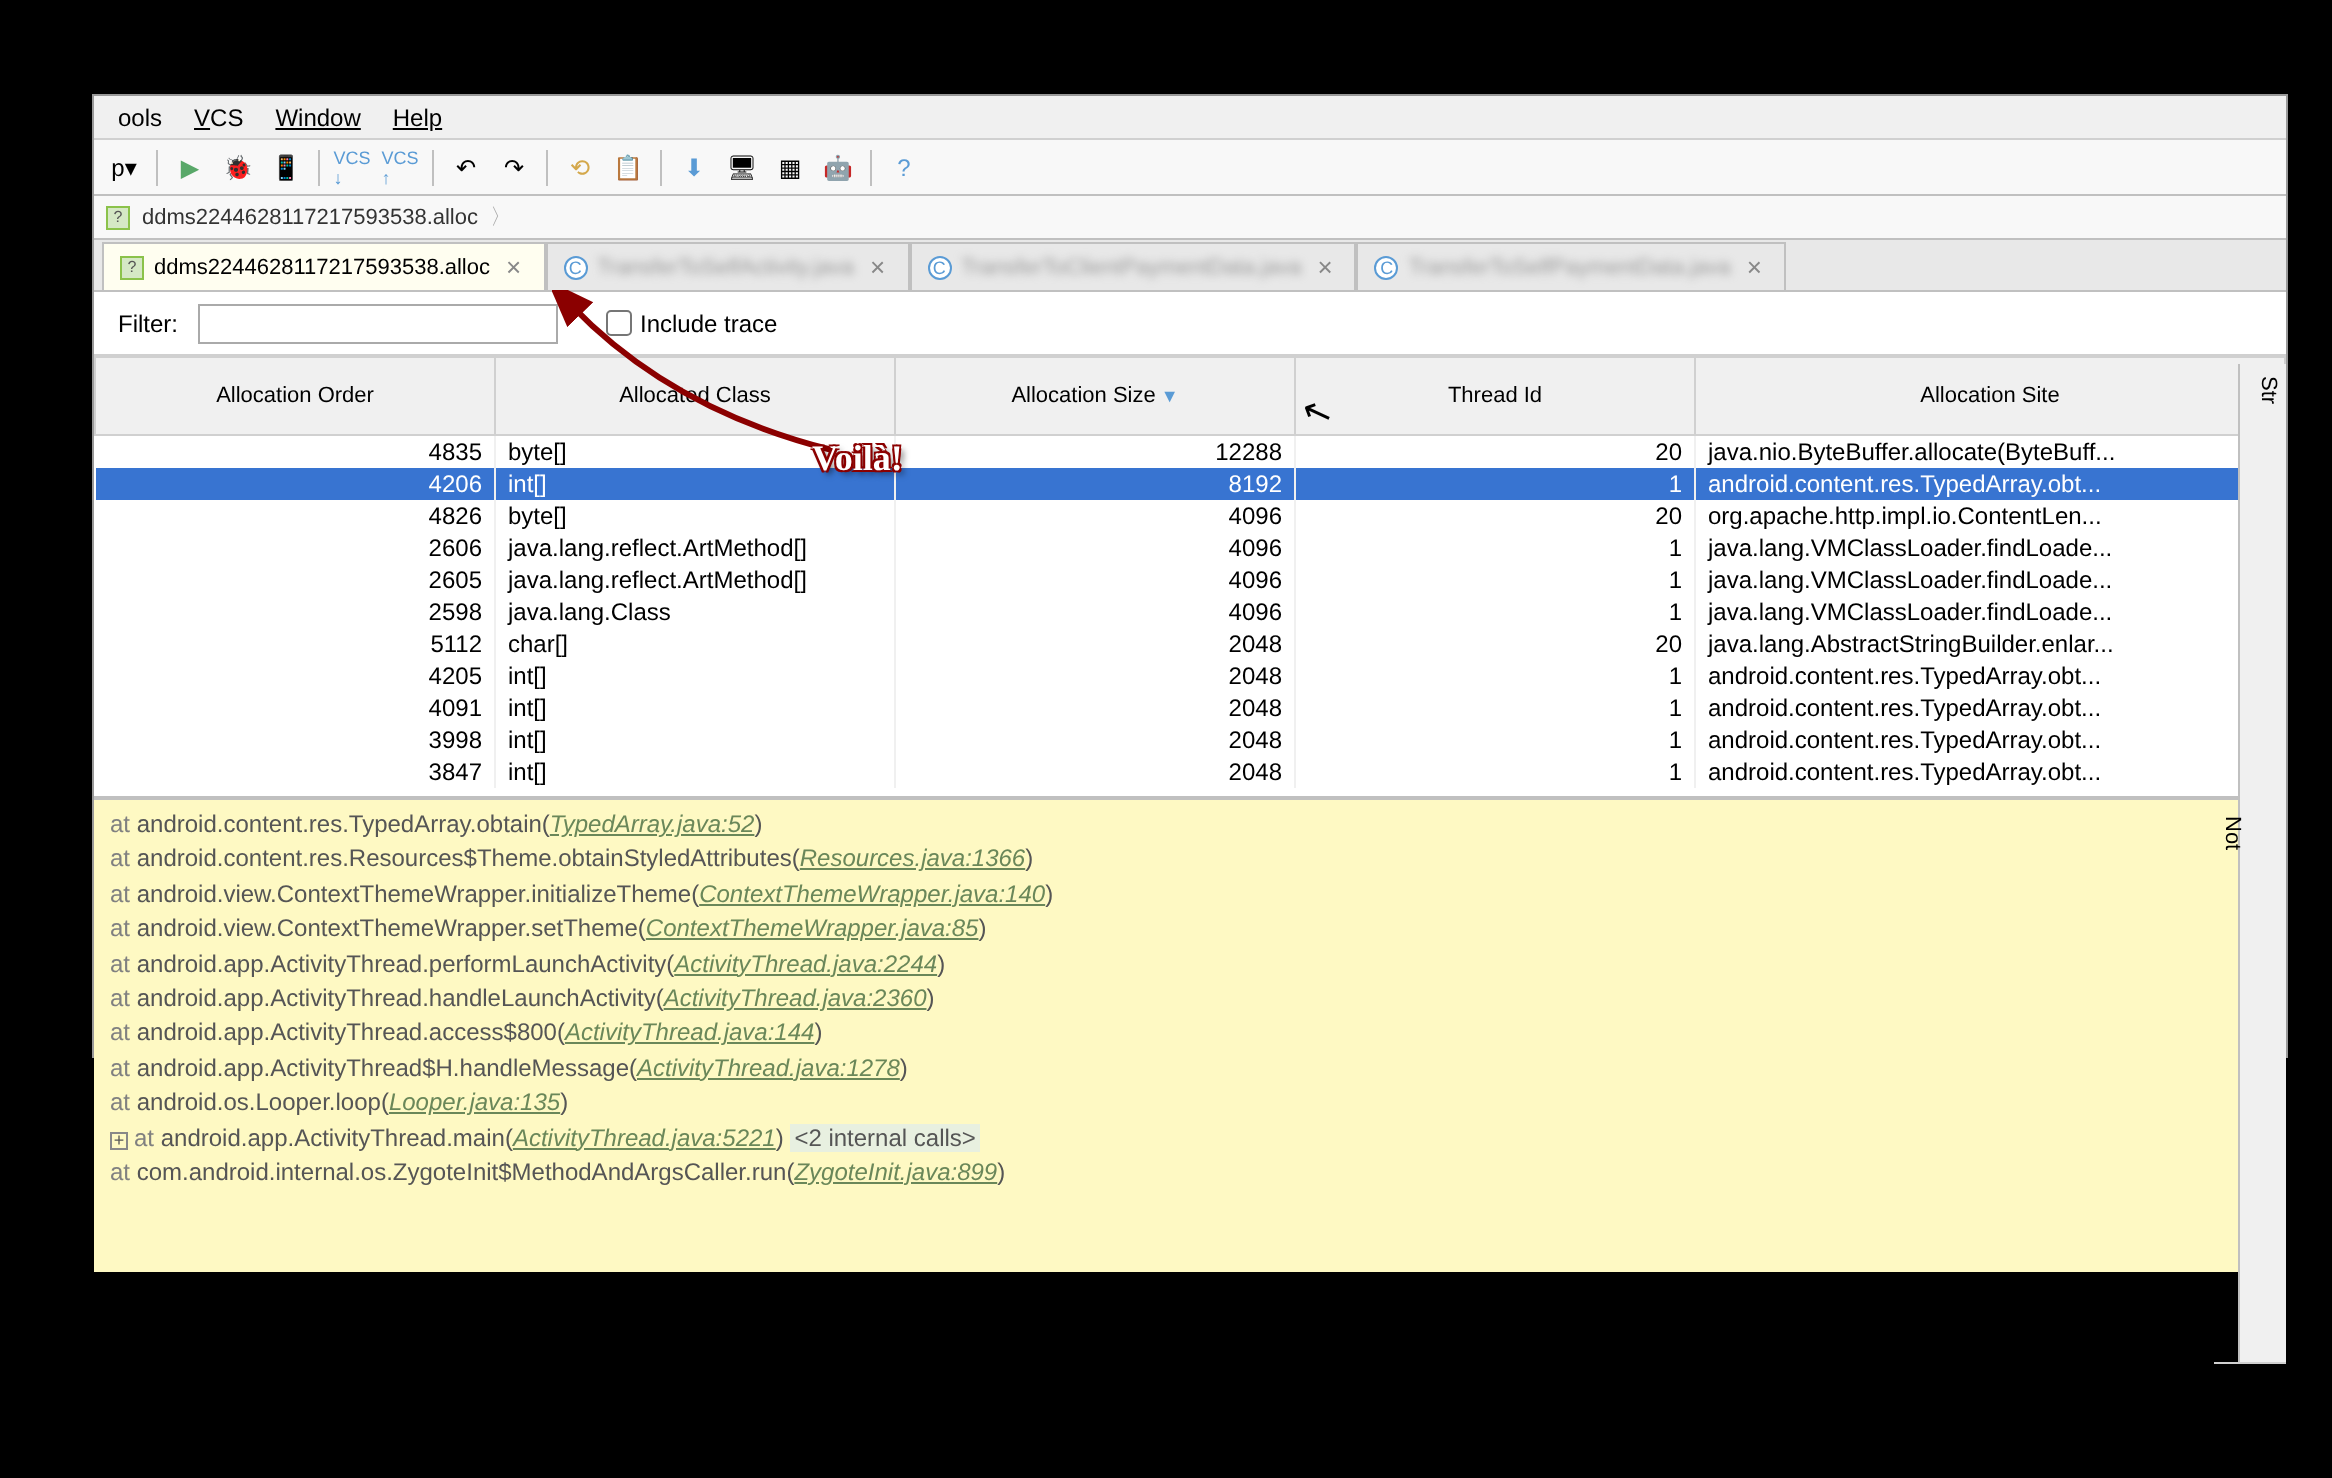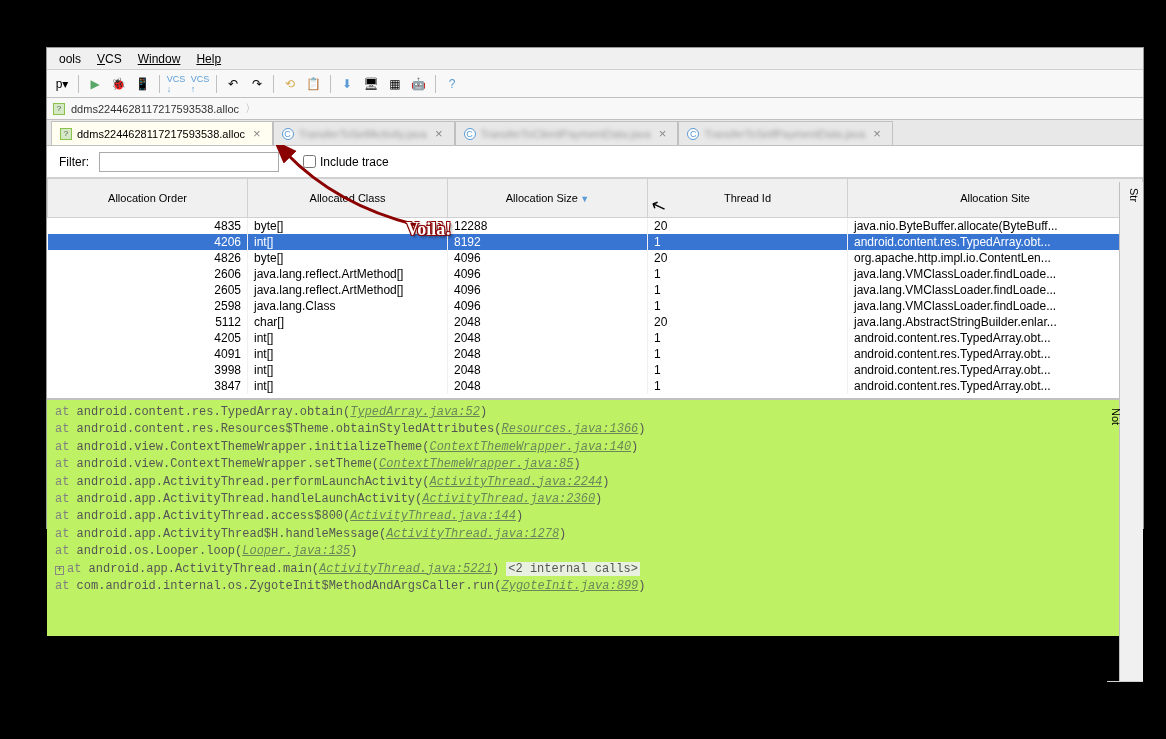--- a/index.html
+++ b/index.html
@@ -26,24 +26,24 @@
 .checkbox-wrap { display: flex; align-items: center; gap: 4px; margin-left: 14px; }
 .checkbox-wrap input { width: 13px; height: 13px; }
 .table-container { height: 222px; overflow: auto; background: #fff; border-bottom: 2px solid #c0c0c0; }
 .alloc-table { width: 100%; border-collapse: collapse; font-size: 12px; }
 .alloc-table th { background: #f0f0f0; border: 1px solid #d0d0d0; padding: 13px 6px; font-weight: normal; text-align: center; font-size: 11px; position: sticky; top: 0; }
 .alloc-table th.sorted::after { content: " ▼"; color: #5a9bd5; font-size: 9px; }
 .alloc-table td { padding: 1px 6px; border-right: 1px solid #f0f0f0; white-space: nowrap; overflow: hidden; text-overflow: ellipsis; }
 .alloc-table tr.selected td { background: #3874d1; color: #fff; }
 .col-order { width: 200px; text-align: right; }
 .col-class { width: 200px; text-align: left; }
-.col-size { width: 200px; text-align: left; }
-.col-thread { width: 200px; text-align: left; }
+.col-size { width: 200px; text-align: right; }
+.col-thread { width: 200px; text-align: right; }
 .col-site { text-align: left; max-width: 250px; }
-.stack-trace { height: 236px; overflow: auto; background: #bef264; padding: 4px 8px; font-family: Liberation Mono, monospace; font-size: 12px; line-height: 1.45; color: #555; }
+.stack-trace { height: 236px; overflow: auto; background: #fef9c3; padding: 4px 8px; font-family: Liberation Sans, sans-serif; font-size: 12px; line-height: 1.45; color: #555; }
 .stack-line .kw-at { color: #808080; }
 .stack-line .link { color: #6a8759; text-decoration: underline; font-style: italic; cursor: pointer; }
 .stack-line .internal { background: #e8f0e0; color: #555; padding: 0 2px; }
 .side-panel { position: absolute; right: 0; top: 134px; width: 24px; height: 500px; background: #f0f0f0; border-left: 1px solid #c0c0c0; writing-mode: vertical-rl; font-size: 11px; display: flex; flex-direction: column; }
 .side-panel div { padding: 6px 3px; border-bottom: 1px solid #d0d0d0; cursor: pointer; }
 .annotation { position: absolute; left: 276px; top: 145px; pointer-events: none; }
 .arrow-line { position: absolute; width: 170px; height: 90px; }
 .arrow-text { position: absolute; left: 130px; top: 74px; font-family: Georgia, serif; font-size: 18px; font-weight: bold; color: #fff; text-shadow: -1px -1px 0 #8b0000, 1px -1px 0 #8b0000, -1px 1px 0 #8b0000, 1px 1px 0 #8b0000, 2px 2px 3px rgba(0,0,0,.6); }
 .cursor-icon { position: absolute; left: 651px; top: 195px; font-size: 18px; transform: rotate(-20deg); pointer-events: none; color: #000; }
 .run-green { color: #59a869; }

